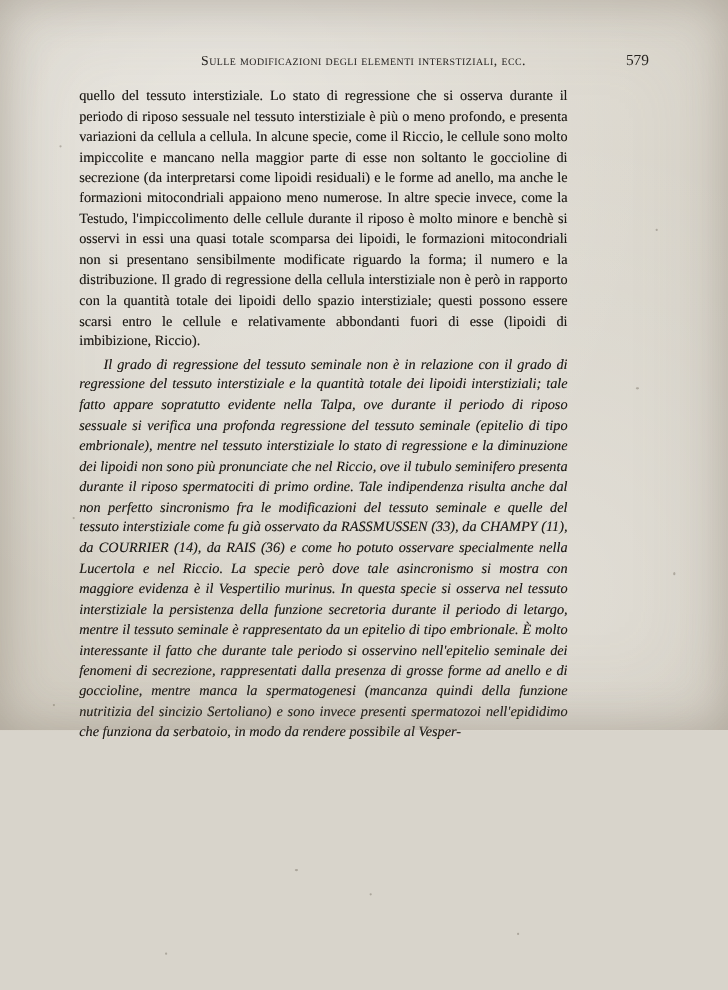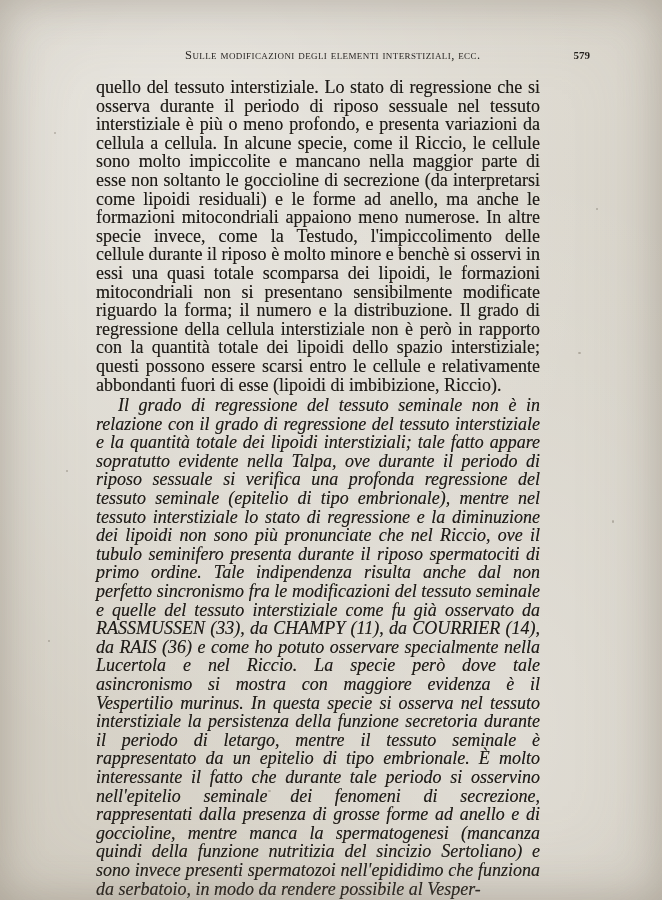--- a/index.html
+++ b/index.html
@@ -9,21 +9,21 @@
   body {
     width: 662px;
     height: 900px;
     background: #d8d4cb;
     font-family: "Liberation Serif", serif;
     overflow: hidden;
   }
   .page {
     position: relative;
     width: 662px;
-    height: 900px;
+    height: 664px;
     background:
       radial-gradient(ellipse at 30% 20%, rgba(255,255,255,0.35) 0%, rgba(255,255,255,0) 60%),
       radial-gradient(ellipse at 75% 80%, rgba(255,255,255,0.25) 0%, rgba(255,255,255,0) 55%),
       linear-gradient(180deg, #dedad1 0%, #d9d5cb 40%, #d5d0c5 100%);
     box-sizing: border-box;
   }
   
   .speck {
     position: absolute;
     background: rgba(90, 80, 65, 0.35);
@@ -50,33 +50,32 @@
     font-variant: small-caps;
     font-size: 12.5px;
     letter-spacing: 0.4px;
     color: #262320;
     white-space: nowrap;
     flex: 1 1 auto;
     text-align: center;
     padding-left: 18px;
   }
   .folio {
-    font-size: 11px;
+    font-size: 14px;
     color: #221f1b;
     flex: 0 0 auto;
     padding-left: 14px;
-    font-weight: bold;
   }
   .body {
     position: absolute;
     top: 78px;
-    left: 96px;
+    left: 72px;
     width: 444px;
     color: #1f1c18;
-    font-size: 18px;
+    font-size: 13px;
     line-height: 18.6px;
     text-align: justify;
     text-justify: inter-word;
   }
   .body p {
     margin: 0 0 0 0;
   }
   .body p + p {
     margin-top: 2px;
   }

